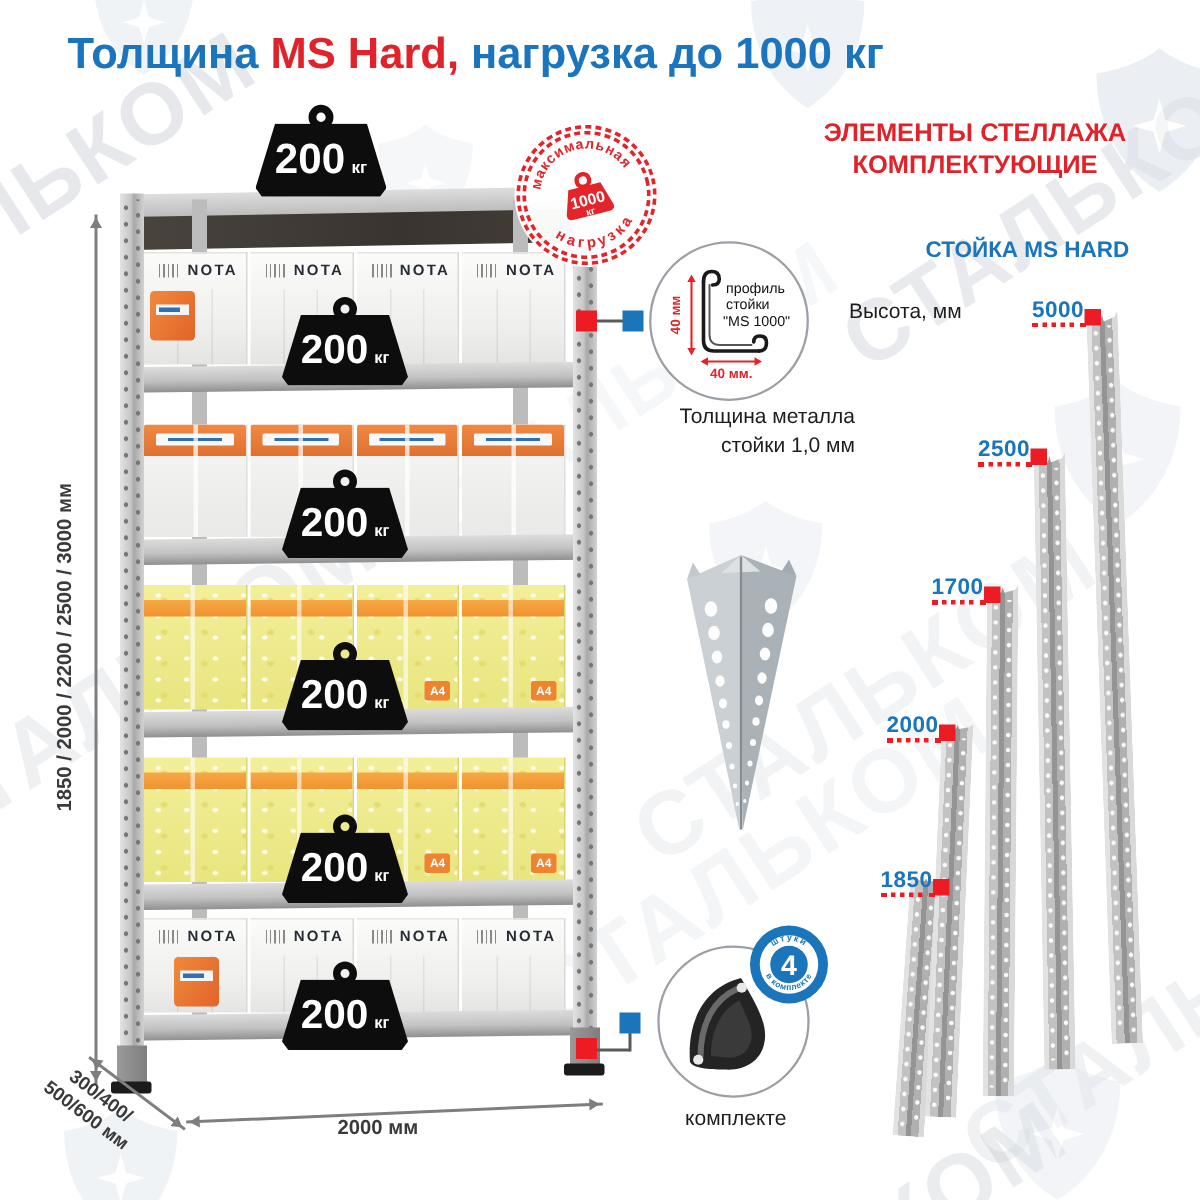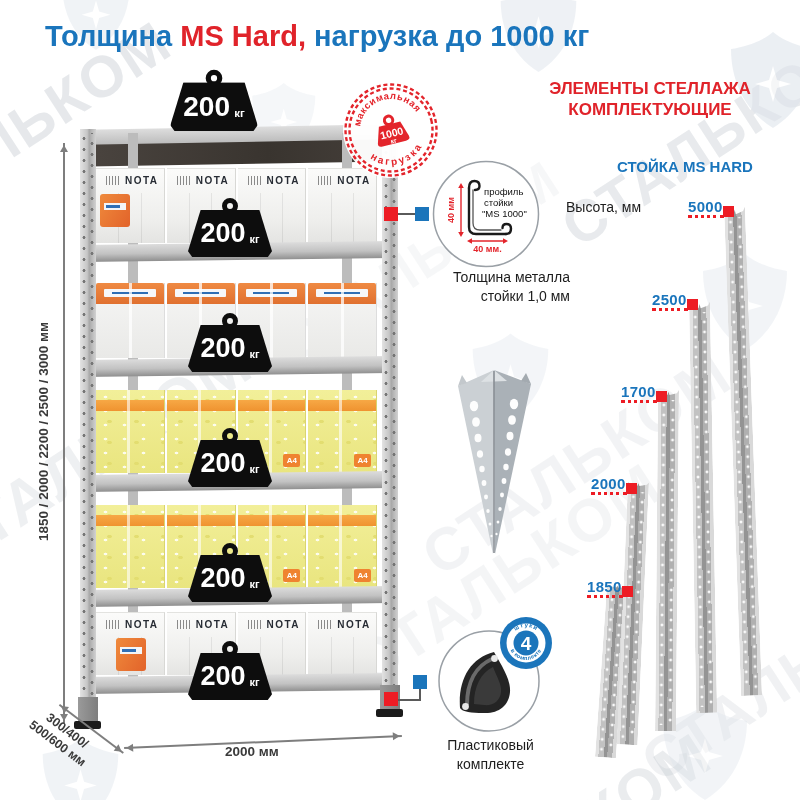--- a/index.html
+++ b/index.html
@@ -534,21 +534,20 @@
       <textPath href="#bTop" startOffset="50%" text-anchor="middle">штуки</textPath>
     </text>
     <text font-size="5.6" font-weight="bold" fill="#1b75bb" letter-spacing="0.4">
       <textPath href="#bBot" startOffset="50%" text-anchor="middle">в комплекте</textPath>
     </text>
     <text x="27" y="34" text-anchor="middle" font-size="19" font-weight="bold" fill="#fff">4</text>
   </svg>
 </div>
 
 <div id="foot-label">
-  <div>Пластиковый</div>
   <div>комплекте</div>
 </div>
 
 <div id="kit-heading">
   <div>ЭЛЕМЕНТЫ СТЕЛЛАЖА</div>
   <div>КОМПЛЕКТУЮЩИЕ</div>
 </div>
 <div id="stand-heading">СТОЙКА MS HARD</div>
 <div id="height-label">Высота, мм</div>
 <div id="posts-area">

